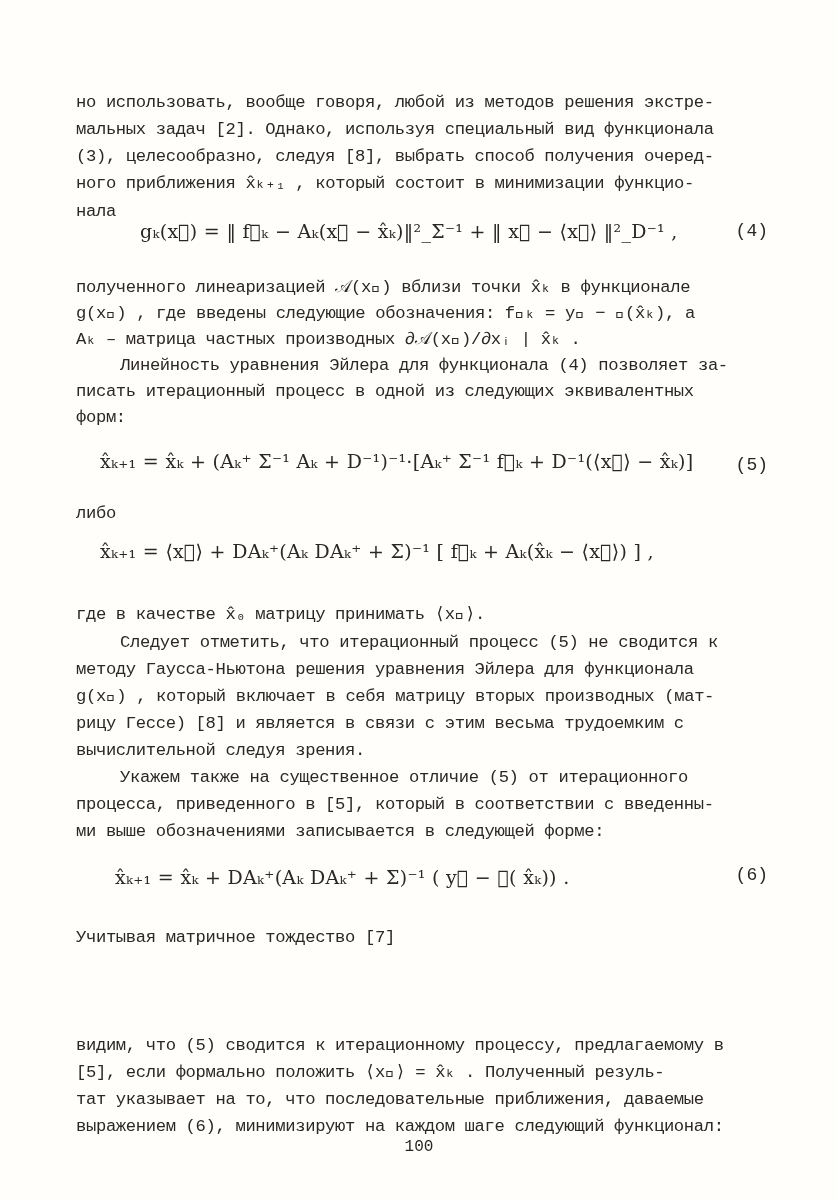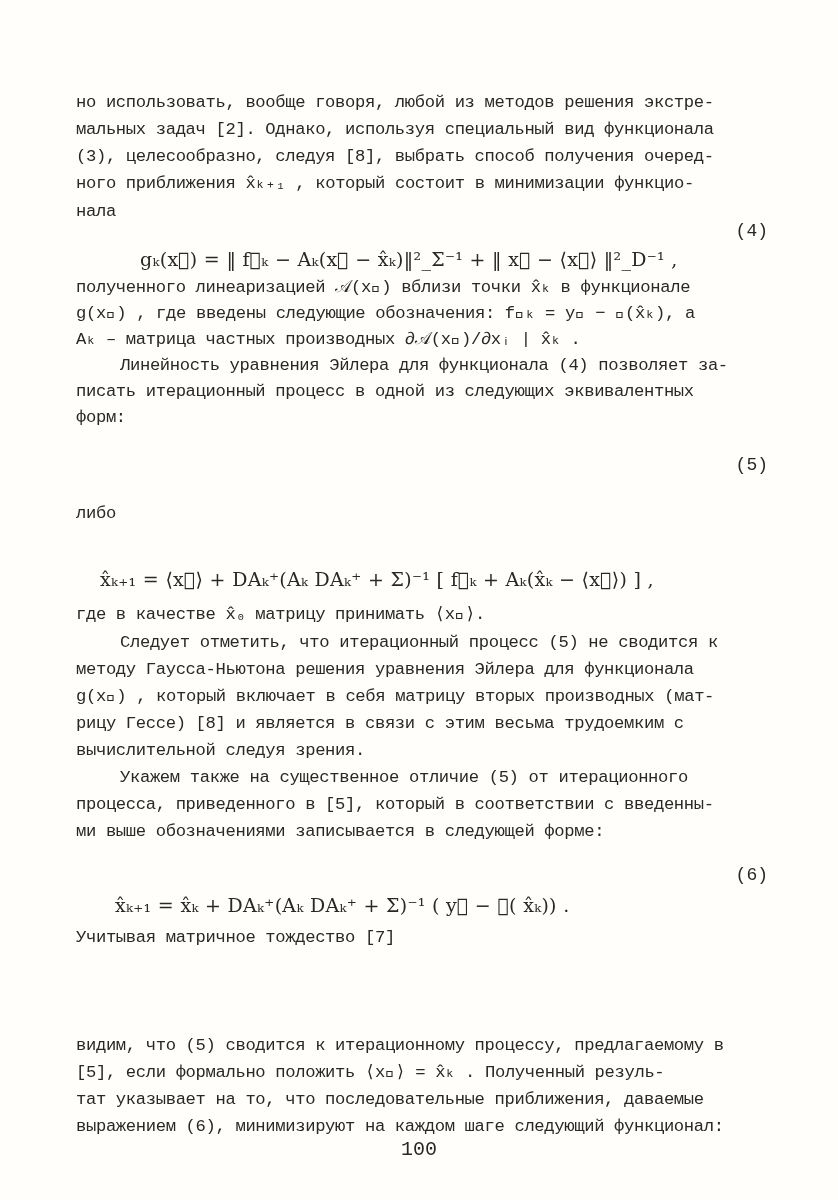--- a/index.html
+++ b/index.html
@@ -12,29 +12,29 @@
     }
     .page { position: absolute; left: 0; top: 0; width: 838px; height: 1200px; }
     .line {
       position: absolute; left: 76px; white-space: nowrap;
       font-size: 17.2px; letter-spacing: -0.35px; line-height: 24px;
     }
     .indent { left: 120px; }
     .formula {
       position: absolute; white-space: nowrap;
       font-family: "DejaVu Serif", "Liberation Serif", serif;
-      font-size: 19px; line-height: 30px; letter-spacing: 0.3px; margin-top: 28px;
+      font-size: 19px; line-height: 30px; letter-spacing: 0.3px;
     }
     .eqnum {
       position: absolute; right: 70px; white-space: nowrap;
       font-size: 18px; line-height: 30px;
     }
     .pagenum {
       position: absolute; left: 0; width: 100%; text-align: center;
-      top: 1138px; font-size: 20px;
+      top: 1138px; font-size: 16px;
     }
   </style>
 </head>
 <body>
 
 <div class="page">
 
   <div class="line" style="top:91px">но использовать, вообще говоря, любой из методов решения экстре-</div>
   <div class="line" style="top:118px">мальных задач [2]. Однако, используя специальный вид функционала</div>
   <div class="line" style="top:145px">(3), целесообразно, следуя [8], выбрать способ получения очеред-</div>
@@ -44,20 +44,21 @@
   <div class="formula" style="left:140px; top:216px">gₖ(x⃗) = ‖ f⃗ₖ − Aₖ(x⃗ − x̂ₖ)‖²_Σ⁻¹ + ‖ x⃗ − ⟨x⃗⟩ ‖²_D⁻¹ ,</div>
   <div class="eqnum" style="top:216px">(4)</div>
 
   <div class="line" style="top:276px">полученного линеаризацией 𝒜(x⃗) вблизи точки  x̂ₖ  в функционале</div>
   <div class="line" style="top:328px"> Aₖ – матрица частных производных  ∂𝒜(x⃗)/∂xᵢ | x̂ₖ .</div>
   <div class="line" style="top:302px"> g(x⃗) , где введены следующие обозначения: f⃗ₖ = y⃗ − 𝒜(x̂ₖ), а</div>
   <div class="line indent" style="top:354px">Линейность уравнения Эйлера для функционала (4) позволяет за-</div>
   <div class="line" style="top:380px">писать итерационный процесс в одной из следующих эквивалентных</div>
   <div class="line" style="top:406px">форм:</div>
 
+  <div class="formula" style="left:100px; top:446px">x̂ₖ₊₁ = x̂ₖ + (Aₖ⁺ Σ⁻¹ Aₖ + D⁻¹)⁻¹·[Aₖ⁺ Σ⁻¹ f⃗ₖ + D⁻¹(⟨x⃗⟩ − x̂ₖ)]</div>
   <div class="eqnum" style="top:450px">(5)</div>
 
   <div class="line" style="top:502px">либо</div>
 
   <div class="formula" style="left:100px; top:536px">x̂ₖ₊₁ = ⟨x⃗⟩ + DAₖ⁺(Aₖ DAₖ⁺ + Σ)⁻¹ [ f⃗ₖ + Aₖ(x̂ₖ − ⟨x⃗⟩) ] ,</div>
 
   <div class="line" style="top:603px">где в качестве x̂₀  матрицу принимать ⟨x⃗⟩.</div>
   <div class="line indent" style="top:631px">Следует отметить, что итерационный процесс (5) не сводится к</div>
   <div class="line" style="top:658px">методу Гаусса-Ньютона решения уравнения Эйлера для функционала</div>
   <div class="line" style="top:685px"> g(x⃗) , который включает в себя матрицу вторых производных (мат-</div>

